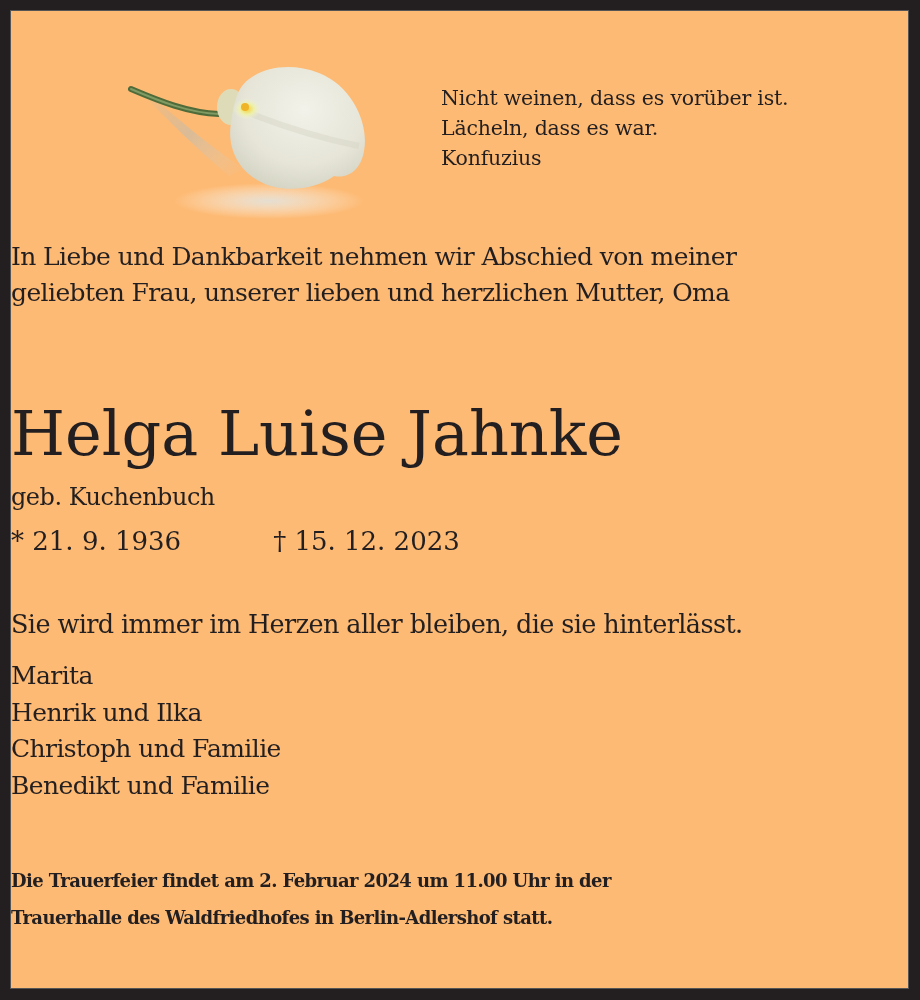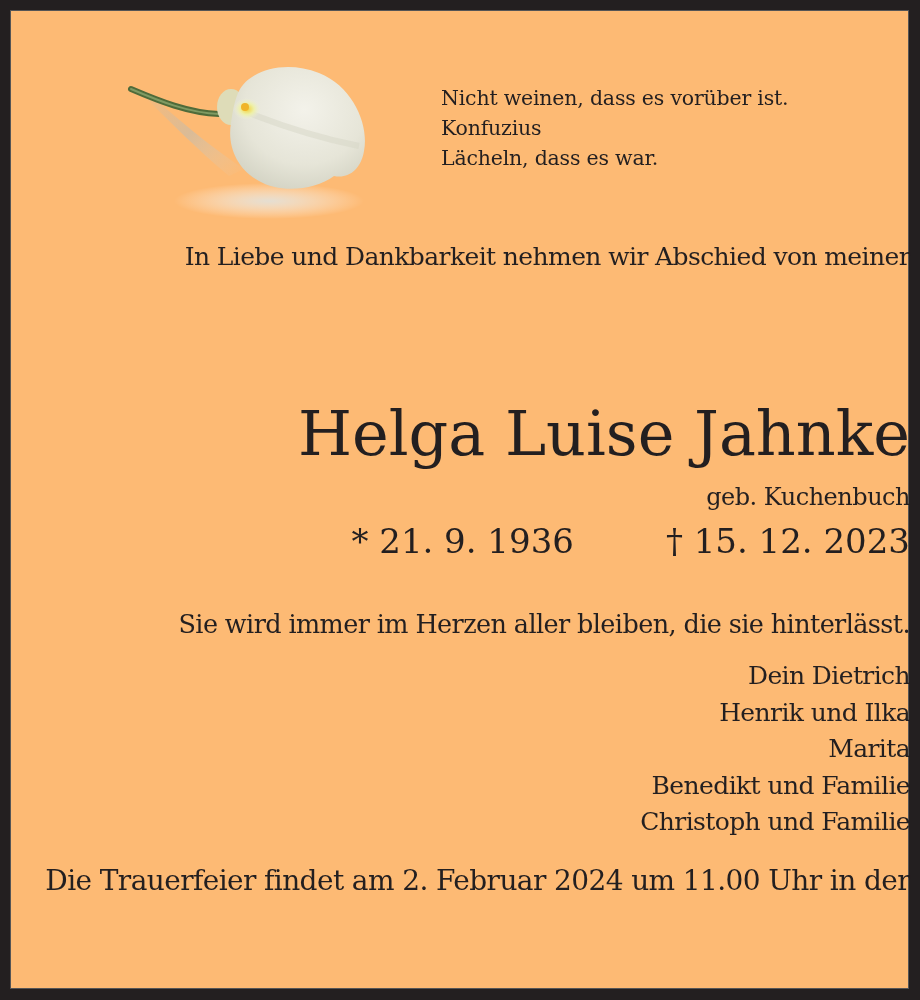--- a/index.html
+++ b/index.html
@@ -38,21 +38,21 @@
       top: 72px;
       font-size: 20.5px;
       line-height: 30px;
       letter-spacing: -0.2px;
     }
     .quote div { white-space: nowrap; }
     .center {
       position: absolute;
       left: 0;
       width: 899px;
-      text-align: right;
+      text-align: left;
       white-space: nowrap;
     }
     .intro {
       top: 228px;
       font-size: 25px;
       line-height: 35.5px;
       letter-spacing: -0.6px;
     }
     .name {
       top: 383px;
@@ -61,43 +61,44 @@
       letter-spacing: 0px;
     }
     .maiden {
       top: 468px;
       font-size: 24px;
       line-height: 36px;
       letter-spacing: -0.5px;
     }
     .dates {
       top: 510px;
-      font-size: 34px;
+      font-size: 26px;
       line-height: 40px;
     }
     .dates span { display: inline-block; }
     .dates .gap { width: 92px; }
     .epitaph {
       top: 593px;
       font-size: 25.5px;
       line-height: 40px;
       letter-spacing: -0.6px;
     }
     .mourners {
       top: 647px;
       font-size: 25px;
       line-height: 36.5px;
       letter-spacing: -0.6px;
     }
     .mourners div { white-space: nowrap; }
     .funeral {
       top: 852px;
-      font-size: 28px;
+      font-size: 18px;
       line-height: 36.5px;
       letter-spacing: -0.6px;
+      font-weight: bold;
     }
   </style>
 </head>
 <body>
 
 <div class="card">
 
   <svg class="flower" viewBox="0 0 260 170" xmlns="http://www.w3.org/2000/svg">
     <defs>
       <radialGradient id="petal" cx="0.55" cy="0.35" r="0.75">
@@ -126,43 +127,44 @@
     <path d="M12 38 C 40 50, 70 62, 100 63" stroke="#7f9a62" stroke-width="2" fill="none" stroke-linecap="round"></path>
     <ellipse cx="112" cy="56" rx="14" ry="18" fill="#dedcb8"></ellipse>
     <path d="M120 40 C 130 20, 165 8, 200 22 C 235 36, 250 75, 245 100 C 242 118, 230 128, 215 125 C 195 140, 160 142, 140 130 C 118 118, 108 95, 112 72 C 114 58, 116 48, 120 40 Z" fill="url(#petal)"></path>
     <path d="M125 60 C 150 70, 190 85, 240 95" stroke="#d6d5c6" stroke-width="6" fill="none" opacity="0.5"></path>
     <ellipse cx="128" cy="58" rx="14" ry="11" fill="url(#throat)"></ellipse>
     <circle cx="126" cy="56" r="4" fill="#f0b429"></circle>
   </svg>
 
   <div class="quote">
     <div>Nicht weinen, dass es vorüber ist.</div>
+    <div>Lächeln, dass es war.</div>
     <div>Konfuzius</div>
-    <div>Lächeln, dass es war.</div>
   </div>
 
   <div class="center intro">
     <div>In Liebe und Dankbarkeit nehmen wir Abschied von meiner</div>
+    <div>geliebten Frau, unserer lieben und herzlichen Mutter, Oma</div>
   </div>
 
   <div class="center maiden">geb. Kuchenbuch</div>
 
   <div class="center name">Helga Luise Jahnke</div>
 
   <div class="center dates">
     <span>* 21. 9. 1936</span><span class="gap"></span><span>† 15. 12. 2023</span>
   </div>
 
   <div class="center epitaph">Sie wird immer im Herzen aller bleiben, die sie hinterlässt.</div>
 
   <div class="center mourners">
-    <div>Dein Dietrich</div>
+    <div>Marita</div>
     <div>Henrik und Ilka</div>
-    <div>Marita</div>
+    <div>Christoph und Familie</div>
     <div>Benedikt und Familie</div>
-    <div>Christoph und Familie</div>
   </div>
 
   <div class="center funeral">
     <div>Die Trauerfeier findet am 2. Februar 2024 um 11.00 Uhr in der</div>
+    <div>Trauerhalle des Waldfriedhofes in Berlin-Adlershof statt.</div>
   </div>
 
 </div>
 
 </body></html>

